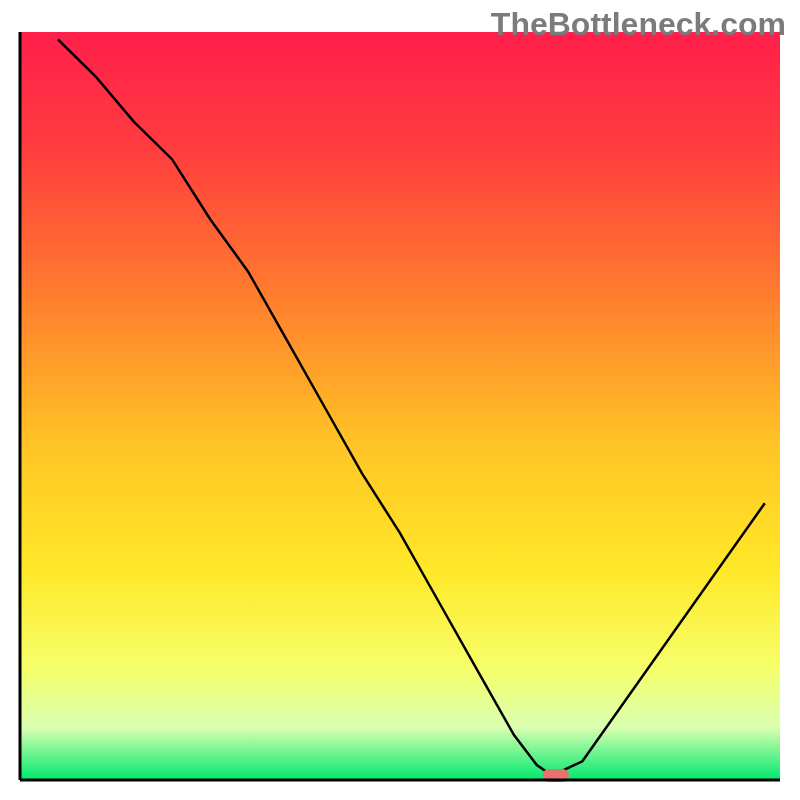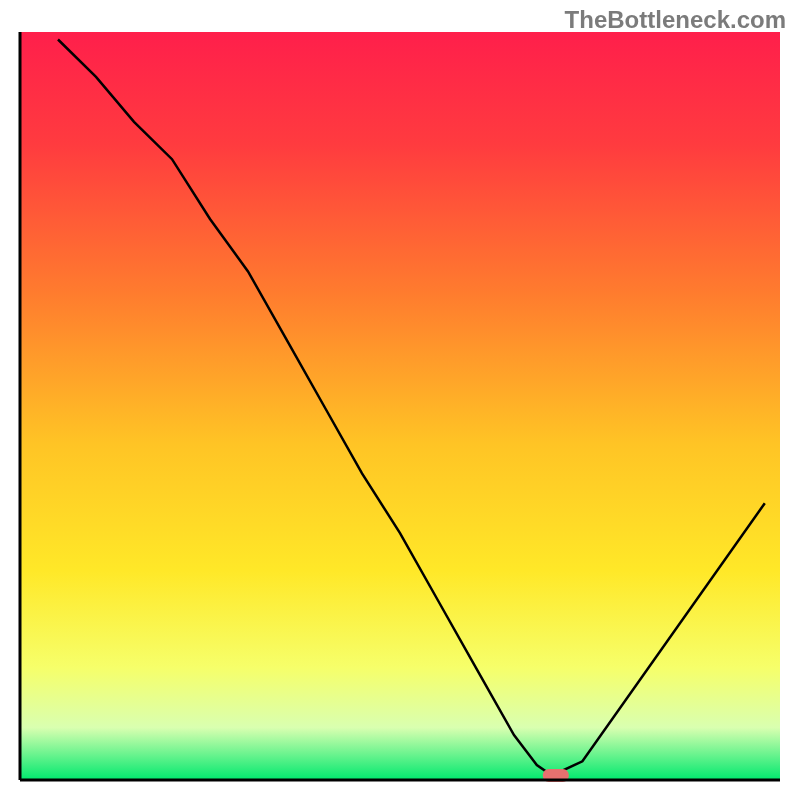--- a/index.html
+++ b/index.html
@@ -7,21 +7,21 @@
     width: 800px;
     height: 800px;
     background: #ffffff;
     position: relative;
   }
   .watermark {
     position: absolute;
     top: 6px;
     right: 14px;
     font-family: Arial, sans-serif;
-    font-size: 24px;
+    font-size: 32px;
     font-weight: bold;
     color: #7b7b7b;
   }
   svg { display: block; }
 </style>
 </head>
 <body>
 
 <div class="container">
   <div class="watermark">TheBottleneck.com</div>

